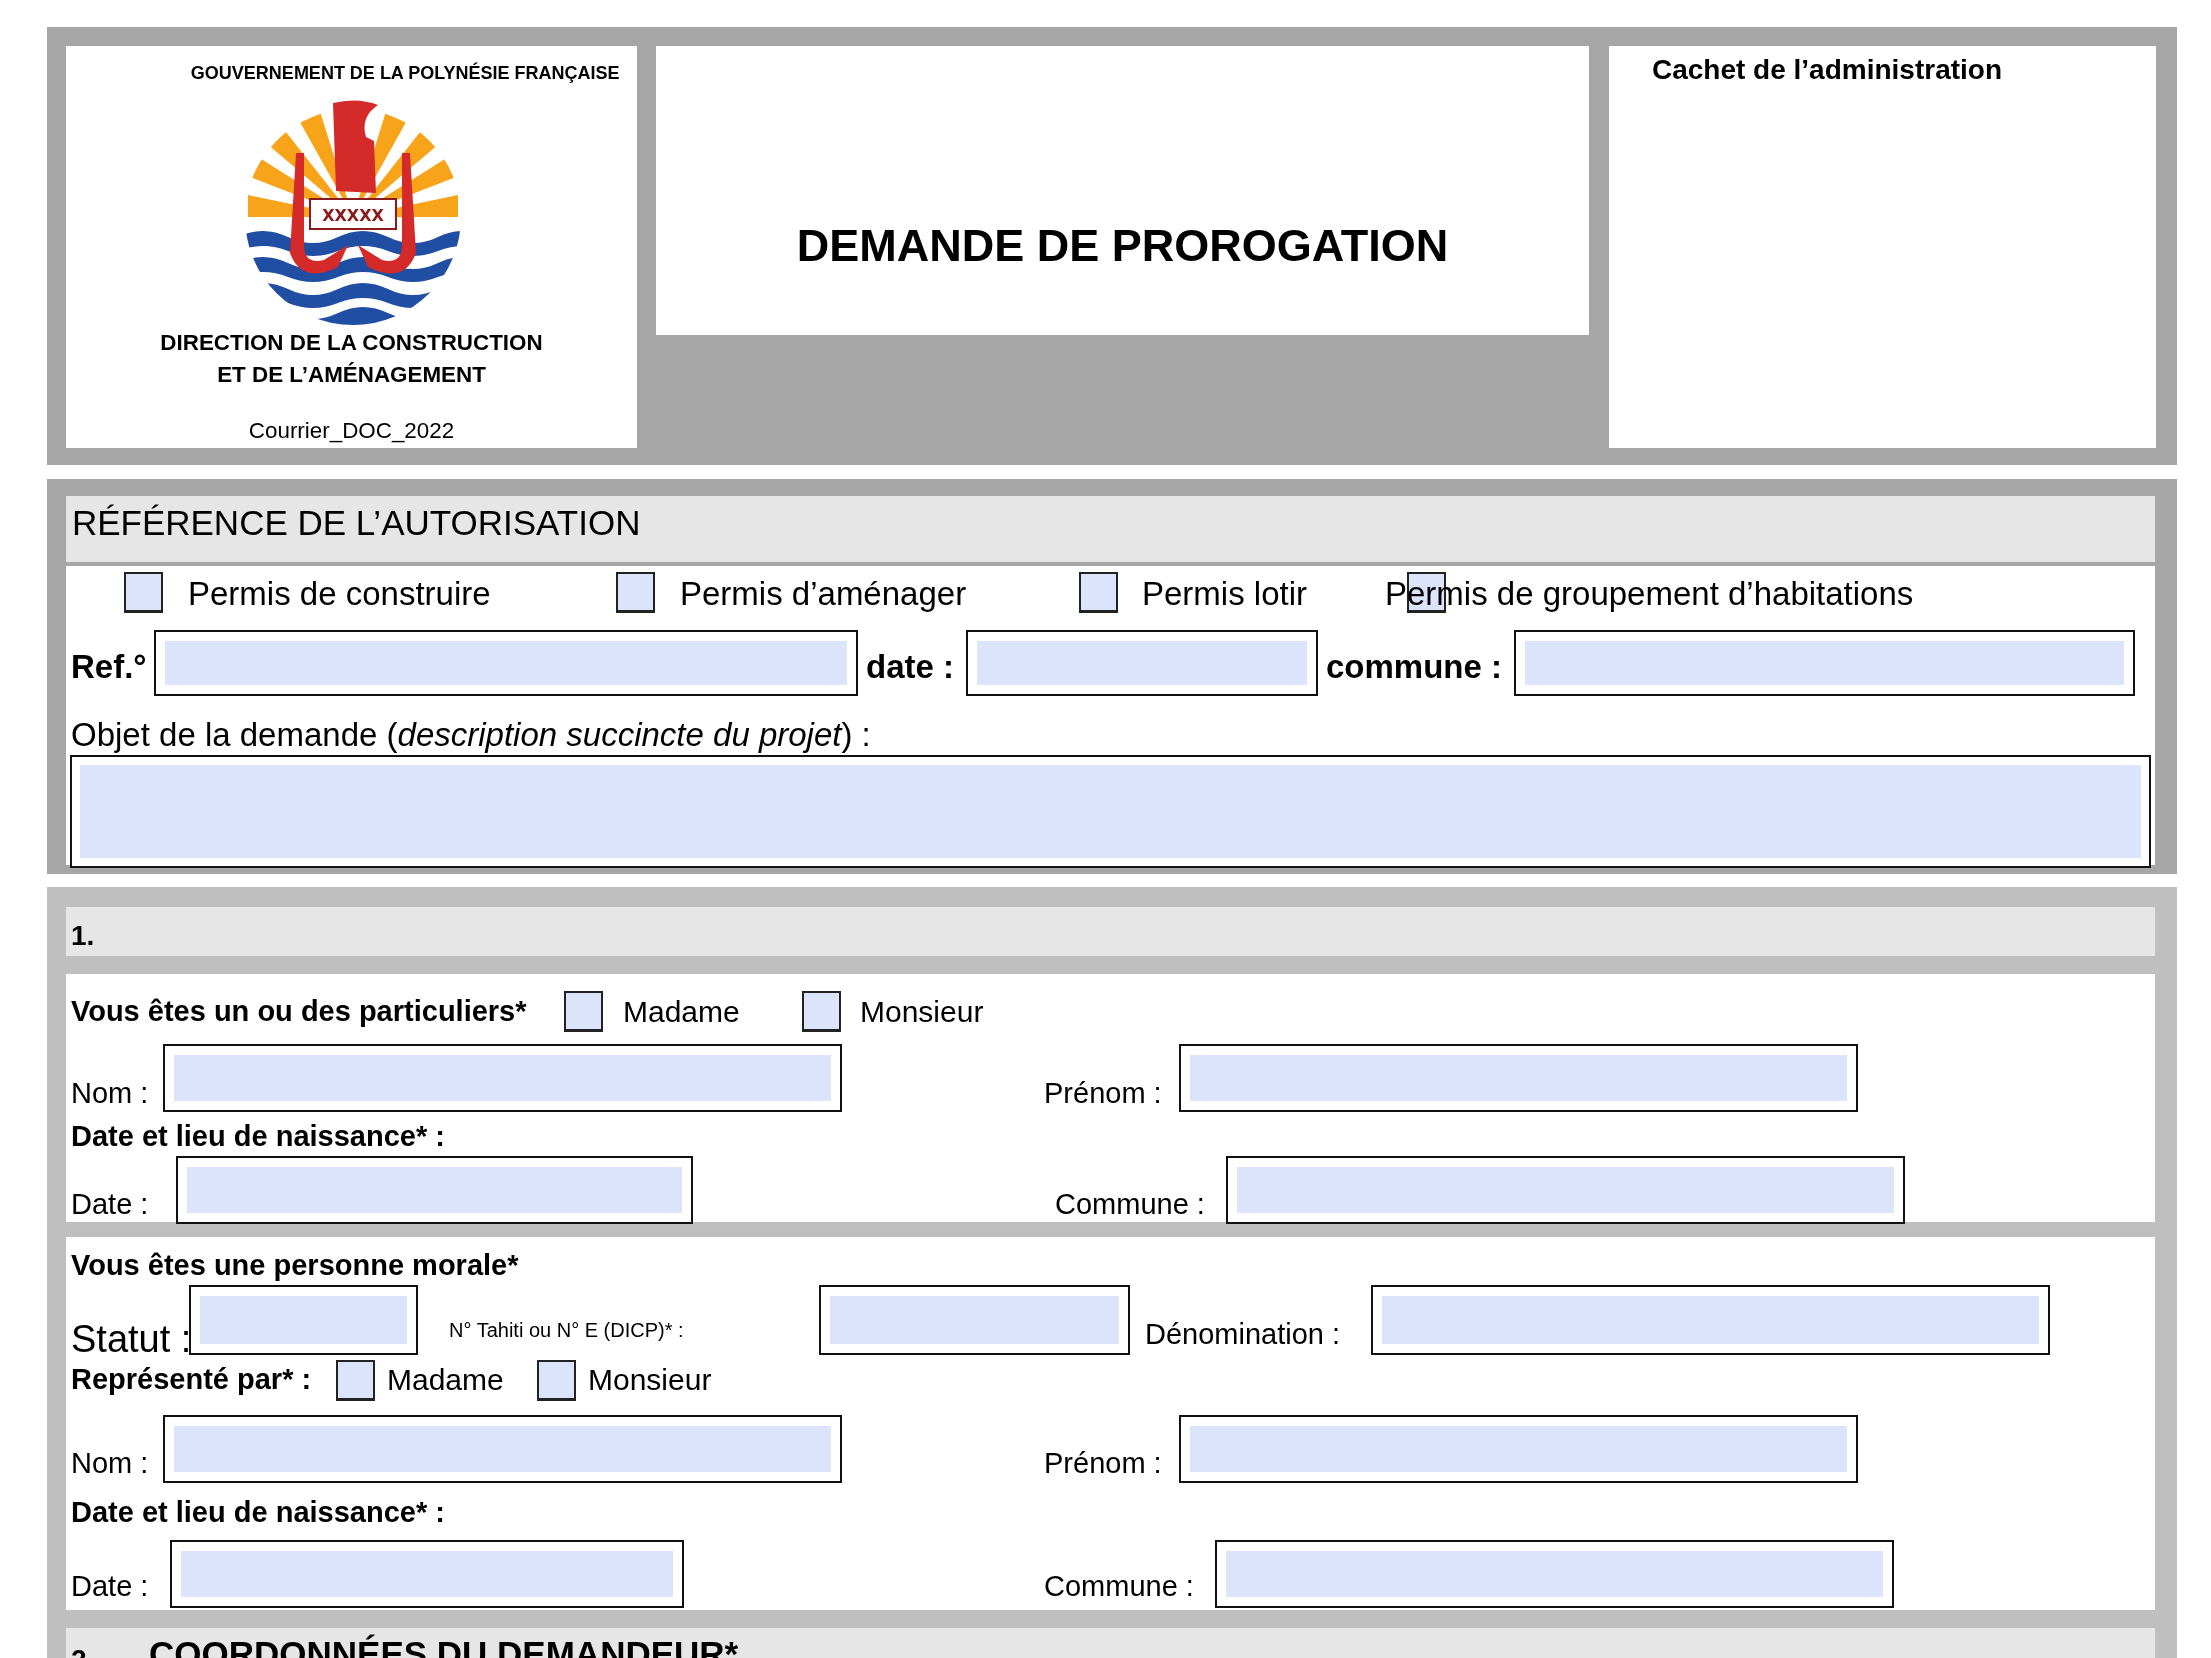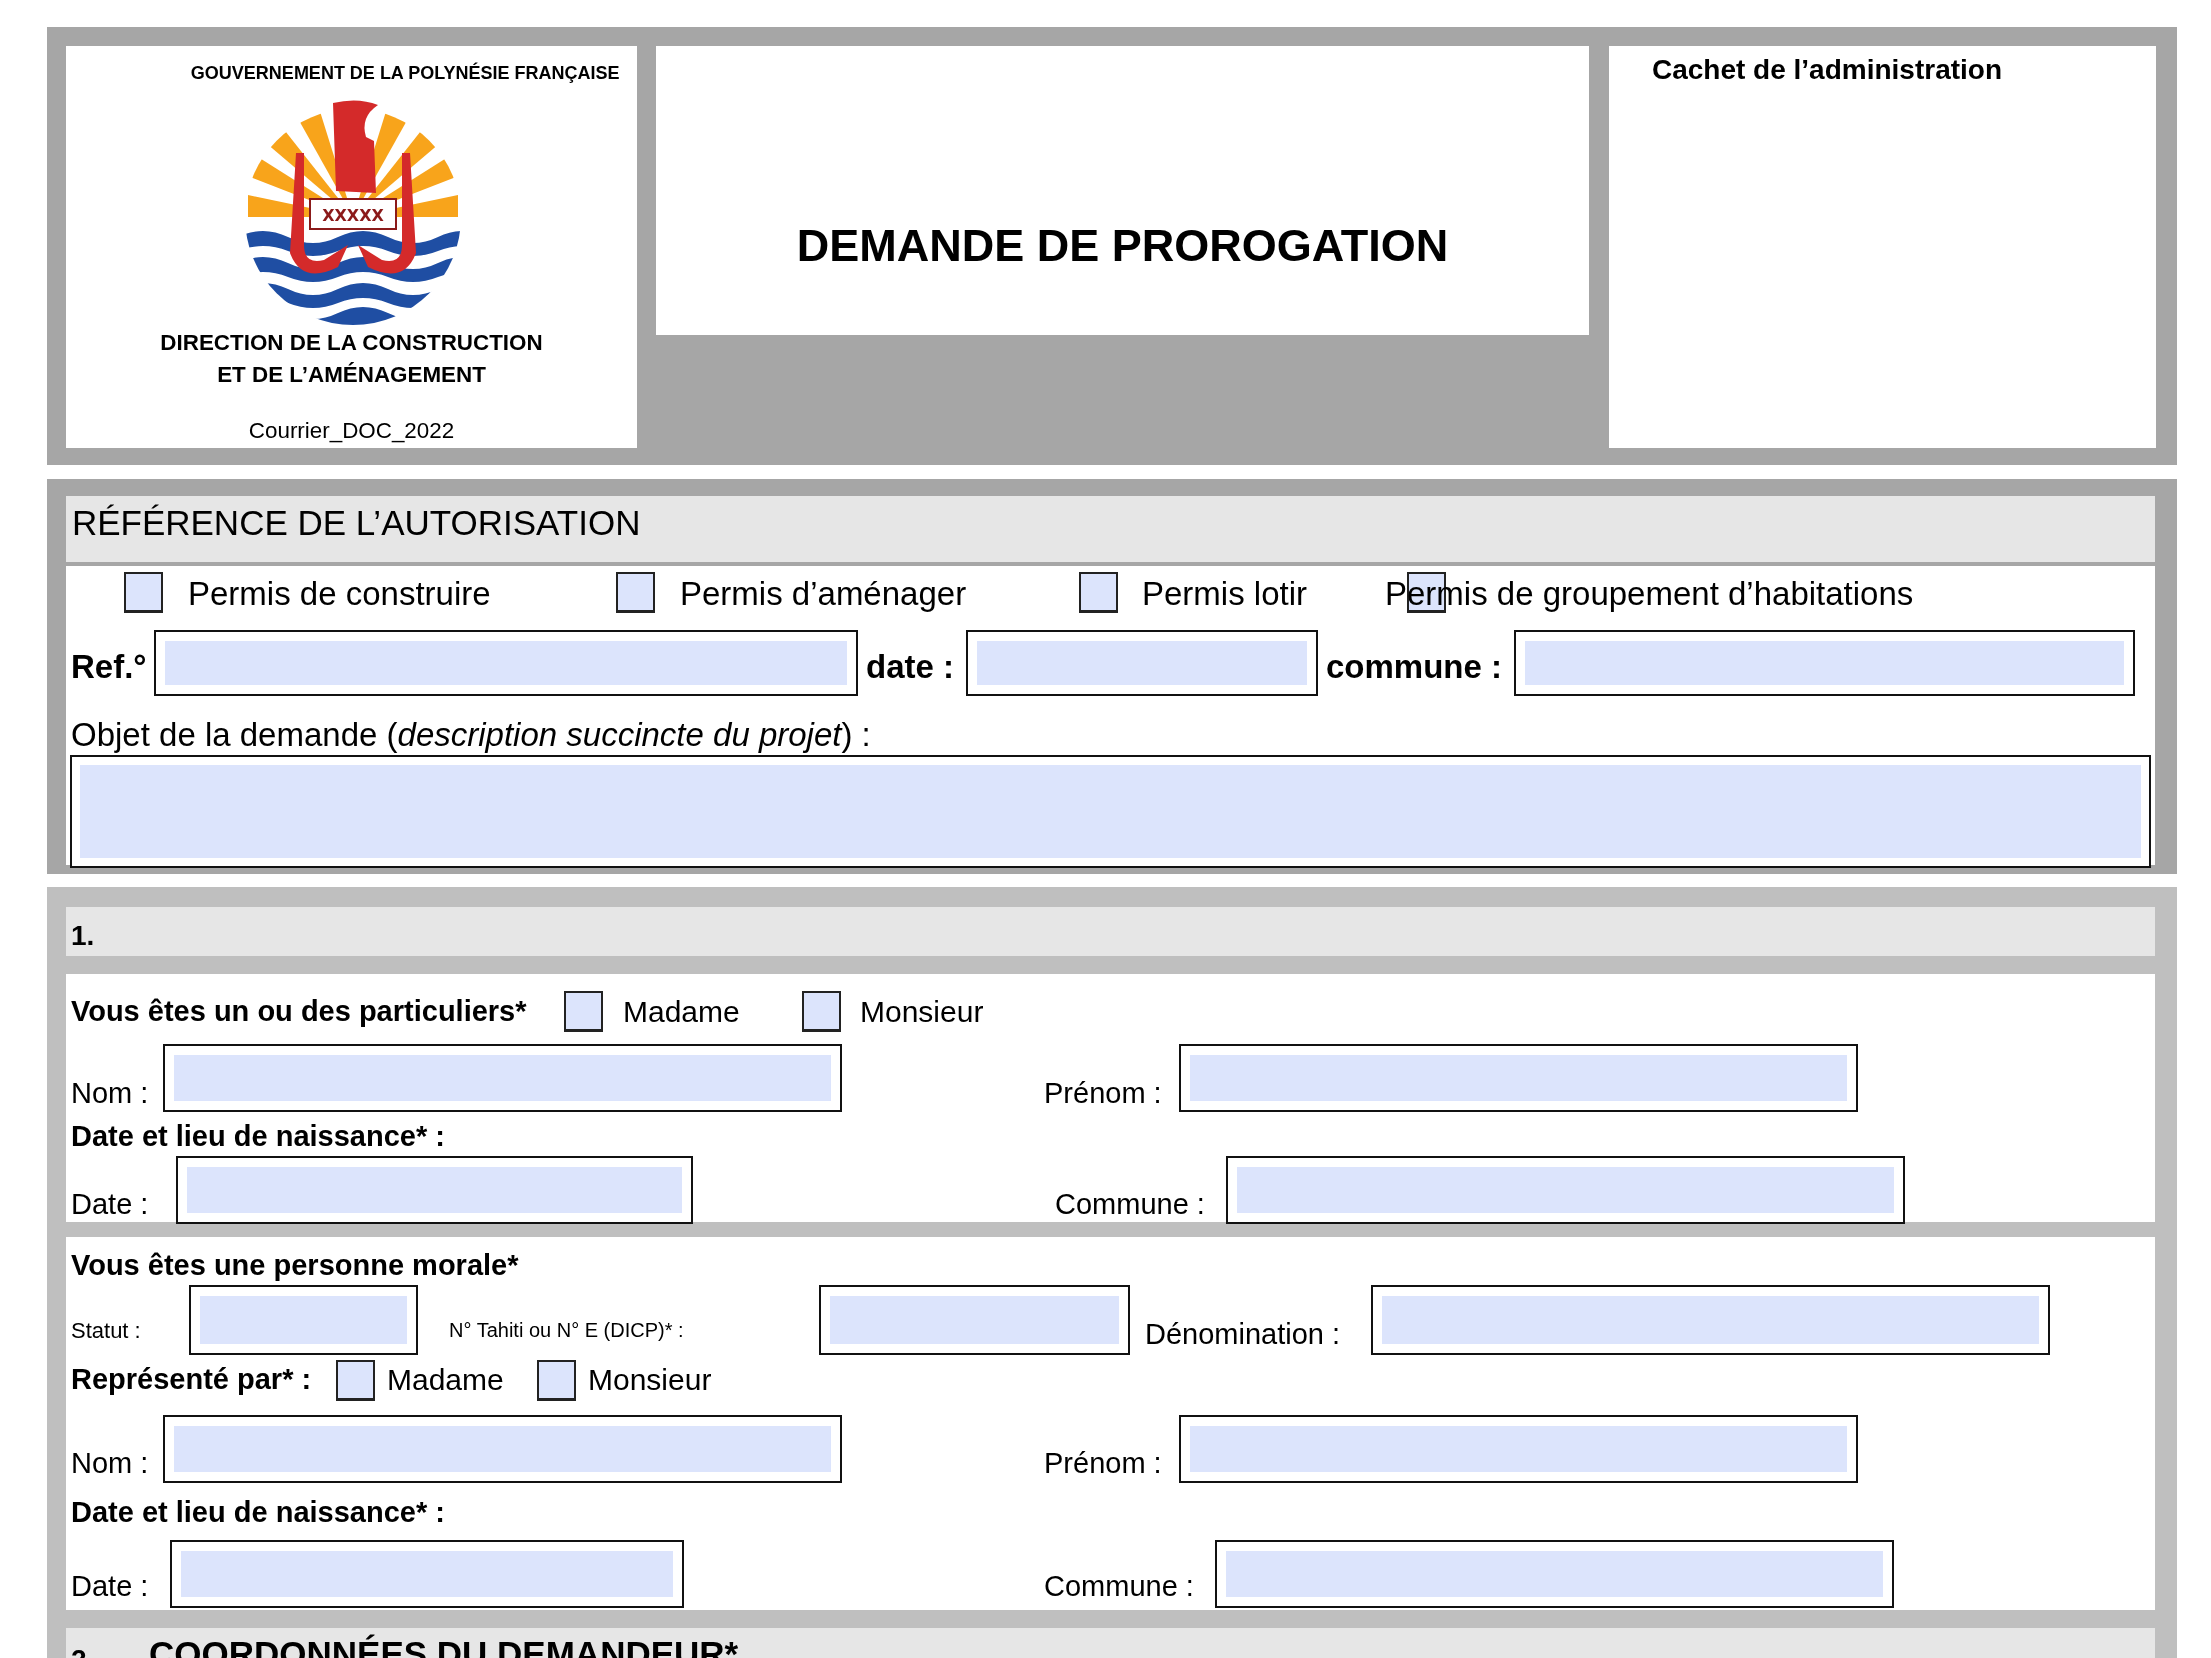--- a/index.html
+++ b/index.html
@@ -143,21 +143,21 @@
     <div class="fill"></div>
   </div>
 <div class="txt" style="left:1055px;top:1190px;font-size:29px;">Commune :</div>
 <div class="field" style="left:1226px;top:1156px;width:679px;height:68px;">
     <div class="fill"></div>
   </div>
 
 <div class="abs white" style="left:66px;top:1237px;width:2089px;height:373px;"></div>
 <div class="txt b" style="left:71px;top:1251px;font-size:29px;">Vous êtes une personne morale*</div>
 
-<div class="txt" style="left:71px;top:1320px;font-size:22px;">Statut :</div>
+<div class="txt" style="left:71px;top:1320px;font-size:38px;">Statut :</div>
 <div class="field" style="left:189px;top:1285px;width:229px;height:70px;">
     <div class="fill"></div>
   </div>
 <div class="txt" style="left:449px;top:1320px;font-size:20px;">N° Tahiti ou N° E (DICP)* :</div>
 <div class="field" style="left:819px;top:1285px;width:311px;height:70px;">
     <div class="fill"></div>
   </div>
 <div class="txt" style="left:1145px;top:1320px;font-size:29px;">Dénomination :</div>
 <div class="field" style="left:1371px;top:1285px;width:679px;height:70px;">
     <div class="fill"></div>

